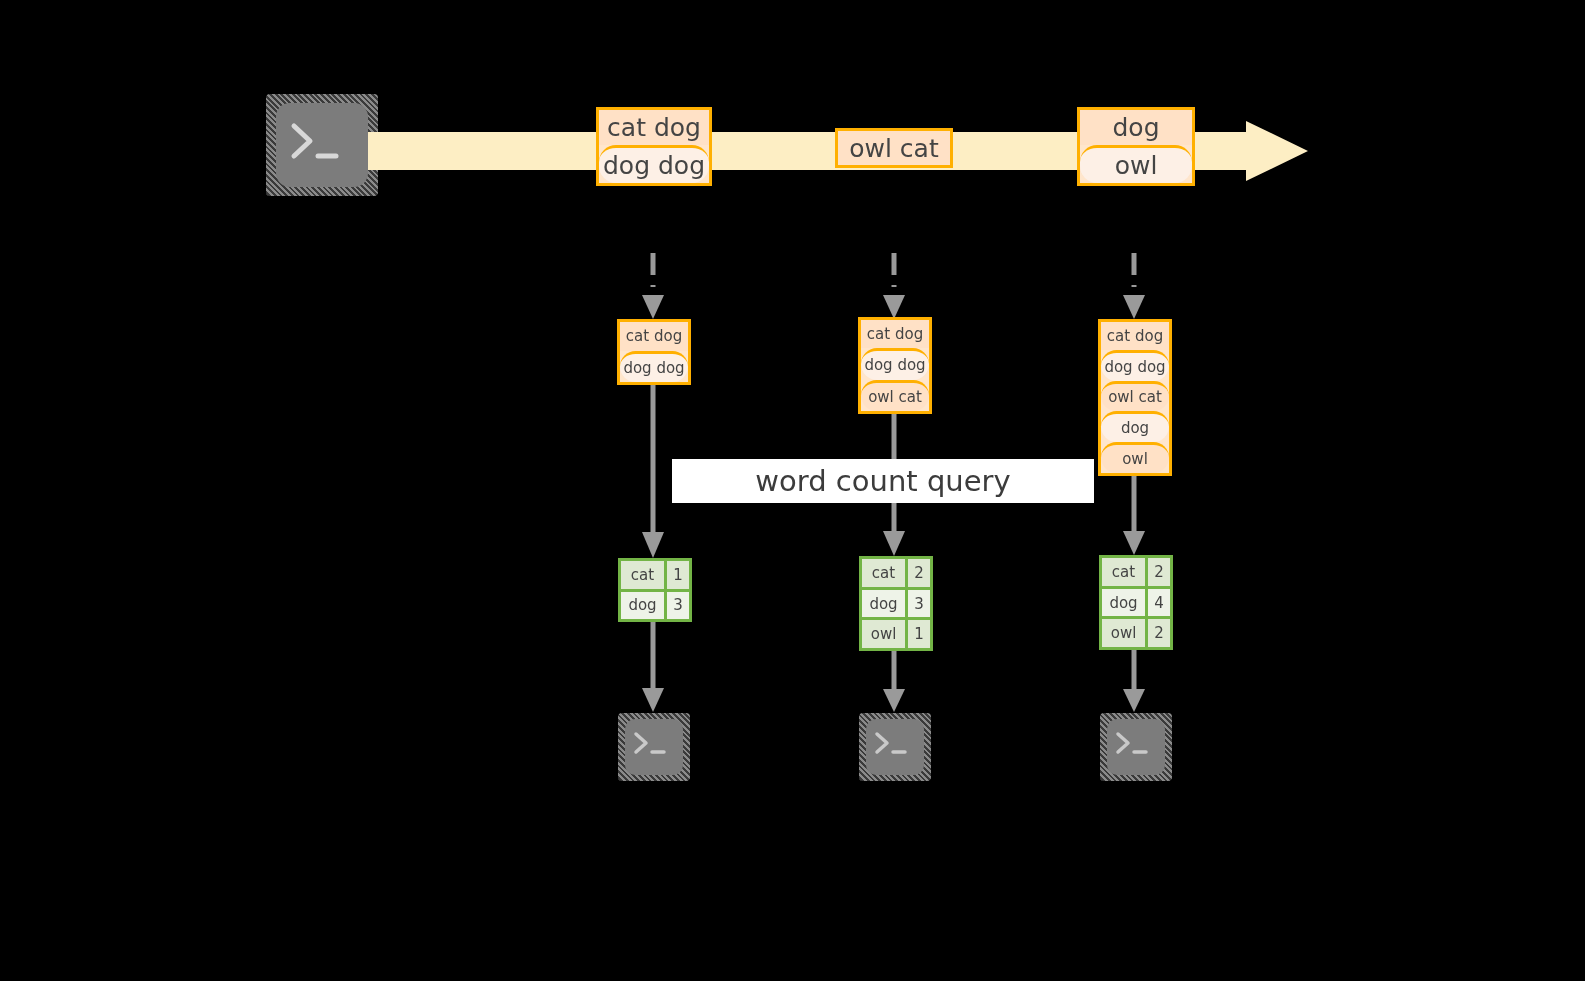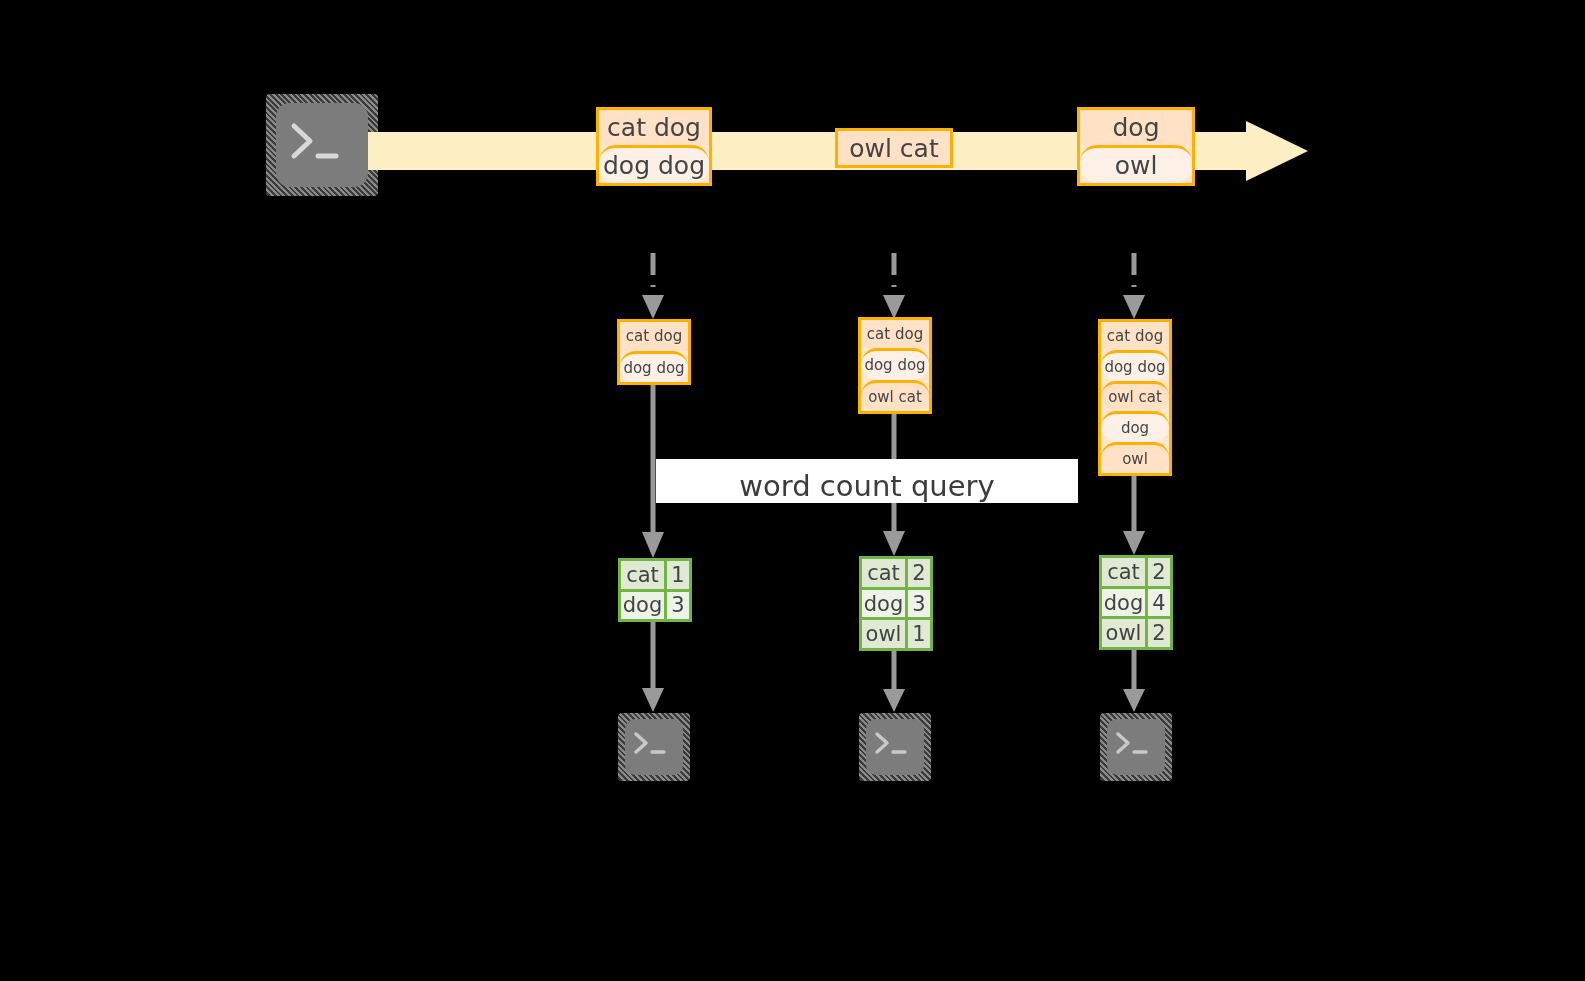--- a/index.html
+++ b/index.html
@@ -100,21 +100,21 @@
     display: flex;
     box-sizing: border-box;
   }
   .gbox .grow + .grow { border-top: 3px solid #73b446; }
   .gbox .grow.dark  { background: #dfe9d3; }
   .gbox .grow.light { background: #eef3e8; }
   .gbox .gc {
     display: flex;
     align-items: center;
     justify-content: center;
-    font-size: 21px;
+    font-size: 15px;
     box-sizing: border-box;
   }
   .gbox .gc.key { width: 47px; }
   .gbox .gc.val { width: 27px; border-left: 3px solid #73b446; }
 
   
   .conn {
     position: absolute;
   }
   .conn svg { display:block; width:100%; height:100%; }
@@ -316,17 +316,17 @@
     <div class="hatch"></div>
     <div class="body" style="left:7px; top:6px; width:58px; height:56px; border-radius:10px;"></div>
     <div class="glyph">
       <svg viewBox="0 0 72 68" preserveAspectRatio="none" aria-hidden="true">
         <path d="M18 21 L28 30 L18 39" fill="none" stroke="#c9c9c9" stroke-width="3.5" stroke-linecap="round" stroke-linejoin="round"></path>
         <line x1="34" y1="39" x2="46" y2="39" stroke="#c9c9c9" stroke-width="3.5" stroke-linecap="round"></line>
       </svg>
     </div>
   </div>
 
-  <div class="wlabel" style="left:656px; top:459px; width:422px; height:44px;align-items:flex-end;">
+  <div class="wlabel" style="left:672px; top:459px; width:422px; height:44px;">
     <span>word count query</span>
   </div>
 
 </div>
 
 </body></html>

